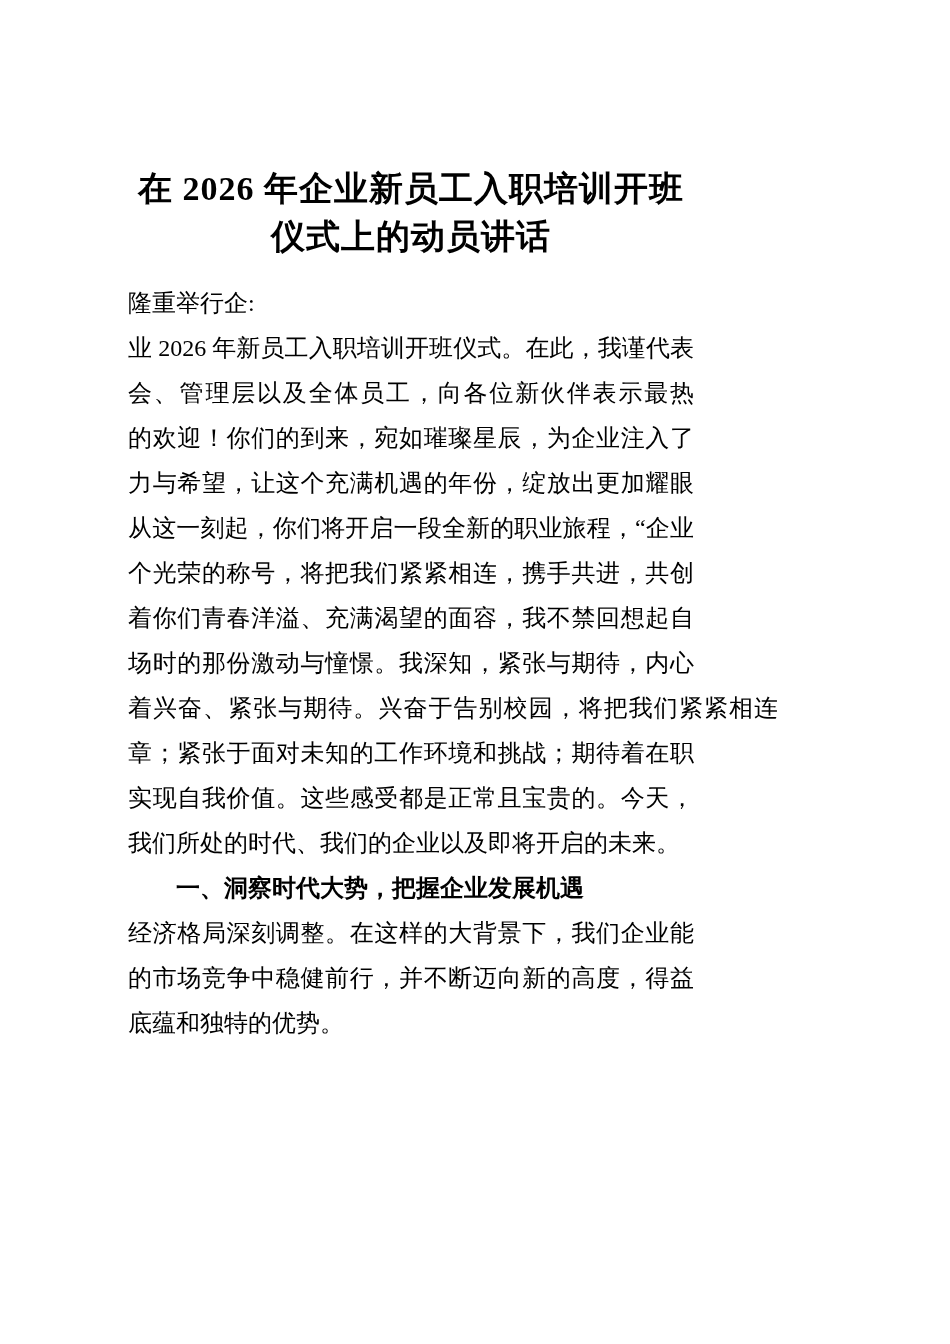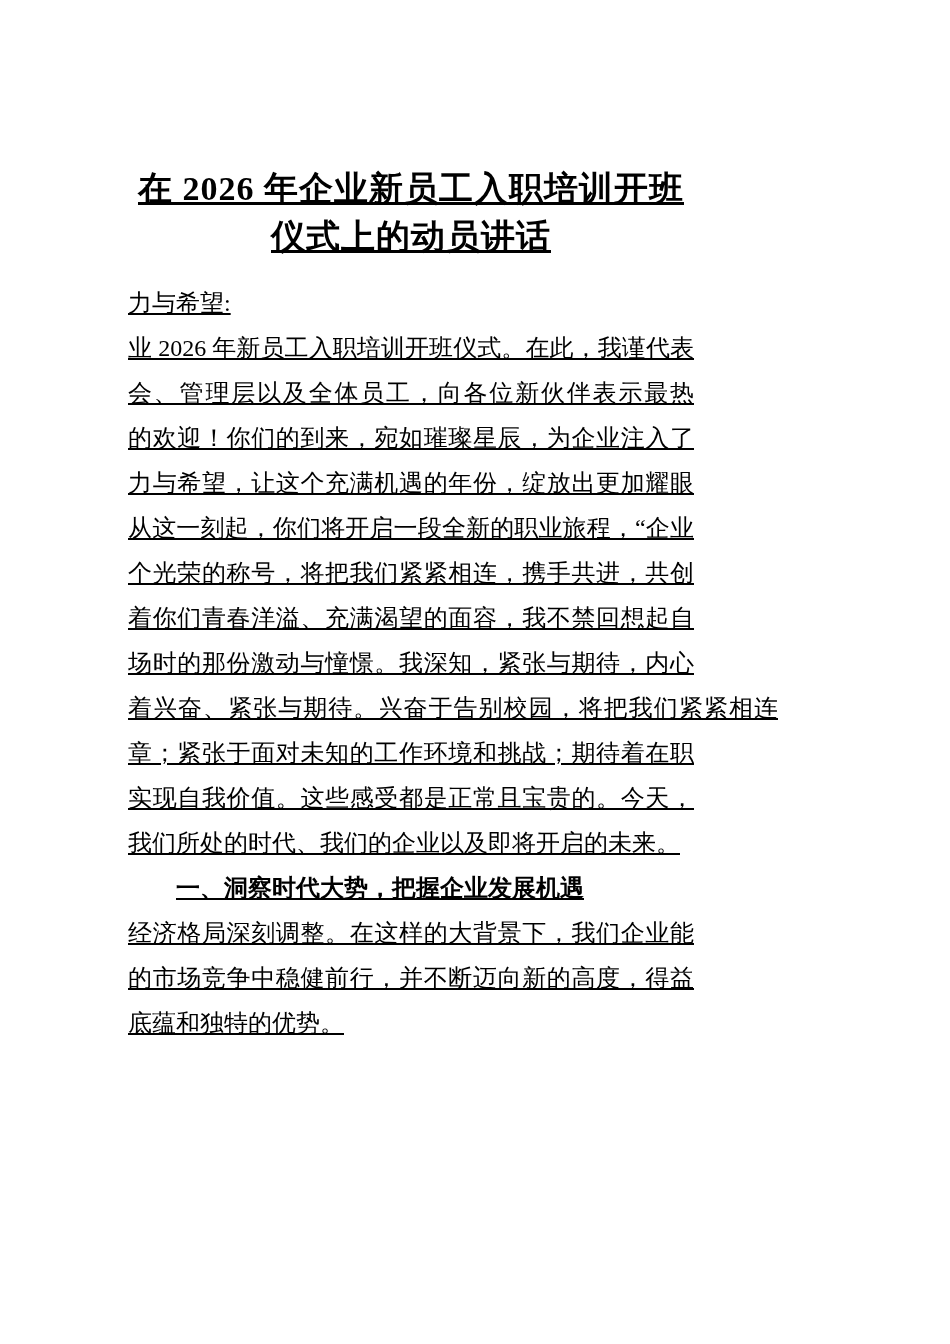--- a/index.html
+++ b/index.html
@@ -9,21 +9,20 @@
   }
   .page {
     position: relative;
     width: 822px;
     height: 1344px;
     background: #ffffff;
     color: #000000;
     font-family: "Liberation Serif", "DejaVu Serif", serif;
     overflow: hidden;
     box-sizing: border-box;
-    text-decoration: underline;
   }
   .content {
     padding: 165px 128px 0 128px;
   }
   .doc-title {
     margin: 0;
     font-size: 34px;
     font-weight: bold;
     line-height: 48px;
     text-align: center;
@@ -58,21 +57,21 @@
 
 <div class="page">
   <div class="content">
 
     <h1 class="doc-title">
       <div>在 2026 年企业新员工入职培训开班</div>
       <div>仪式上的动员讲话</div>
     </h1>
 
     <div class="body-text">
-      <div class="line no-stretch">力与希望:</div>
+      <div class="line no-stretch">隆重举行企:</div>
 
       <div class="line">业 2026 年新员工入职培训开班仪式。在此，我谨代表企业董事</div>
       <div class="line">会、管理层以及全体员工，向各位新伙伴表示最热烈、最诚挚</div>
       <div class="line">的欢迎！你们的到来，宛如璀璨星辰，为企业注入了全新的活</div>
       <div class="line">力与希望，让这个充满机遇的年份，绽放出更加耀眼的光芒。</div>
       <div class="line">从这一刻起，你们将开启一段全新的职业旅程，“企业人”这</div>
       <div class="line">个光荣的称号，将把我们紧紧相连，携手共进，共创辉煌。看</div>
       <div class="line">着你们青春洋溢、充满渴望的面容，我不禁回想起自己初入职</div>
       <div class="line">场时的那份激动与憧憬。我深知，紧张与期待，内心或许交织</div>
       <div class="line w-short">着兴奋、紧张与期待。兴奋于告别校园，将把我们紧紧相连</div>

